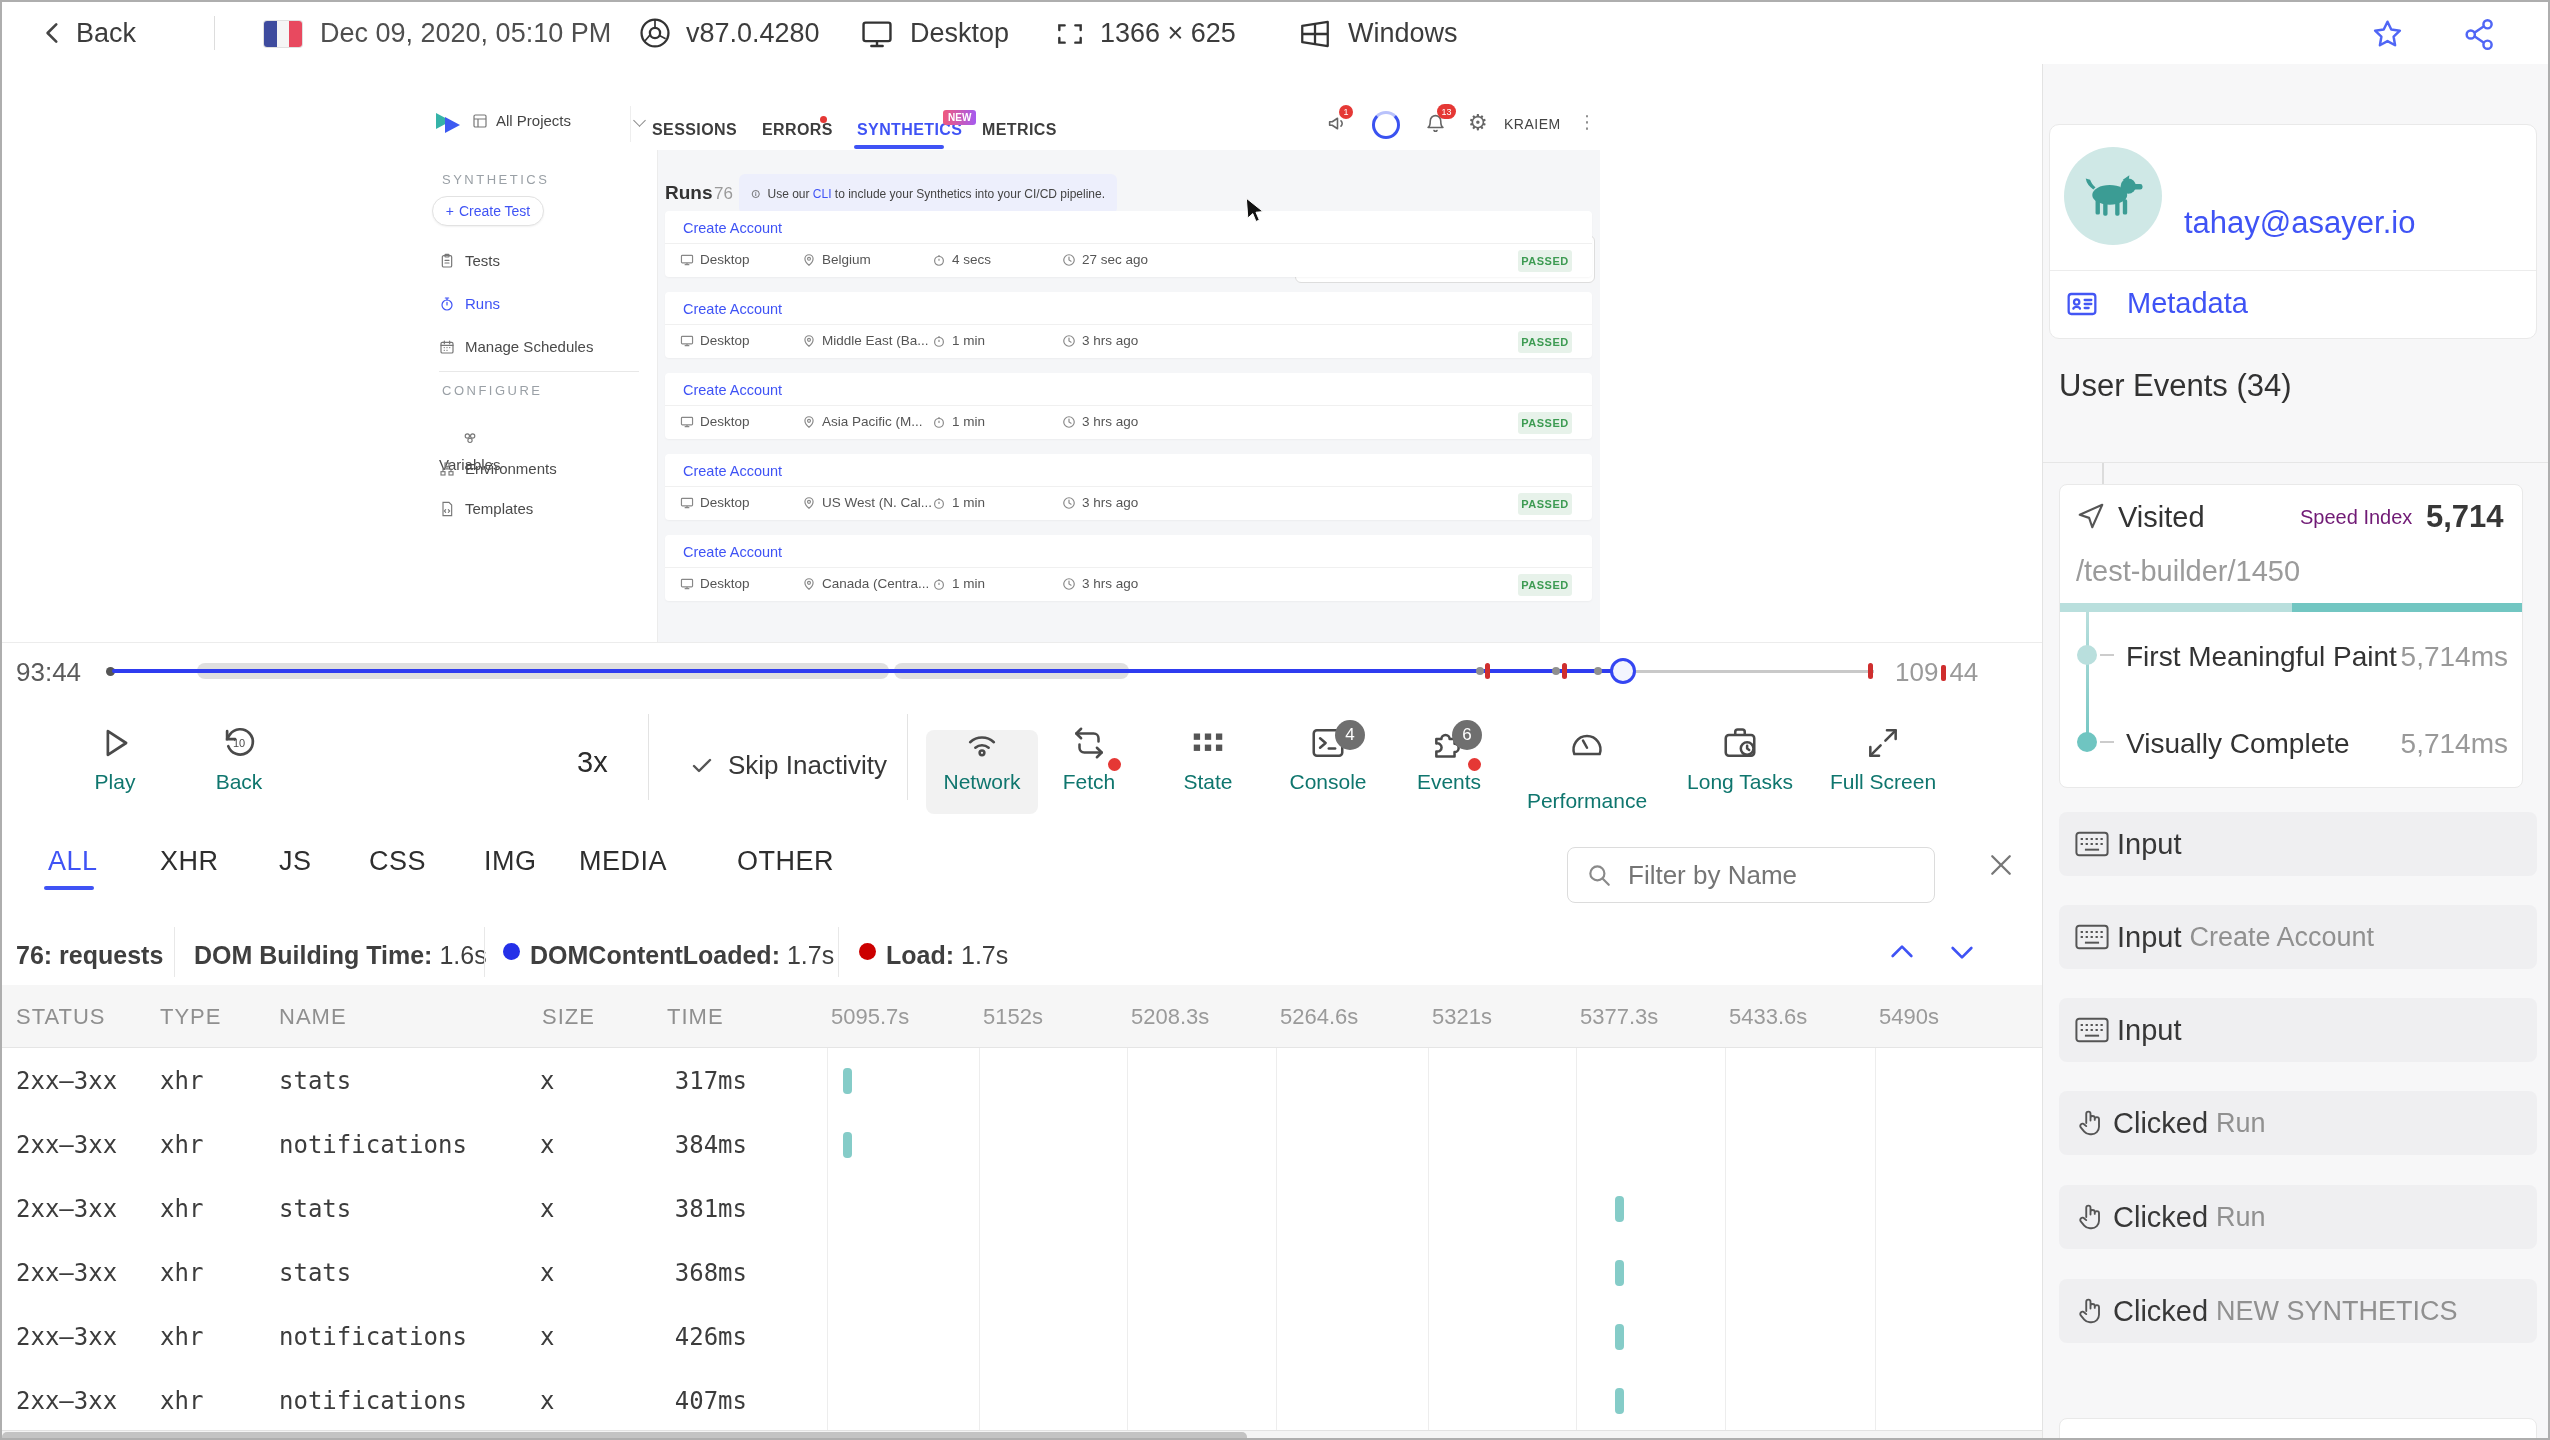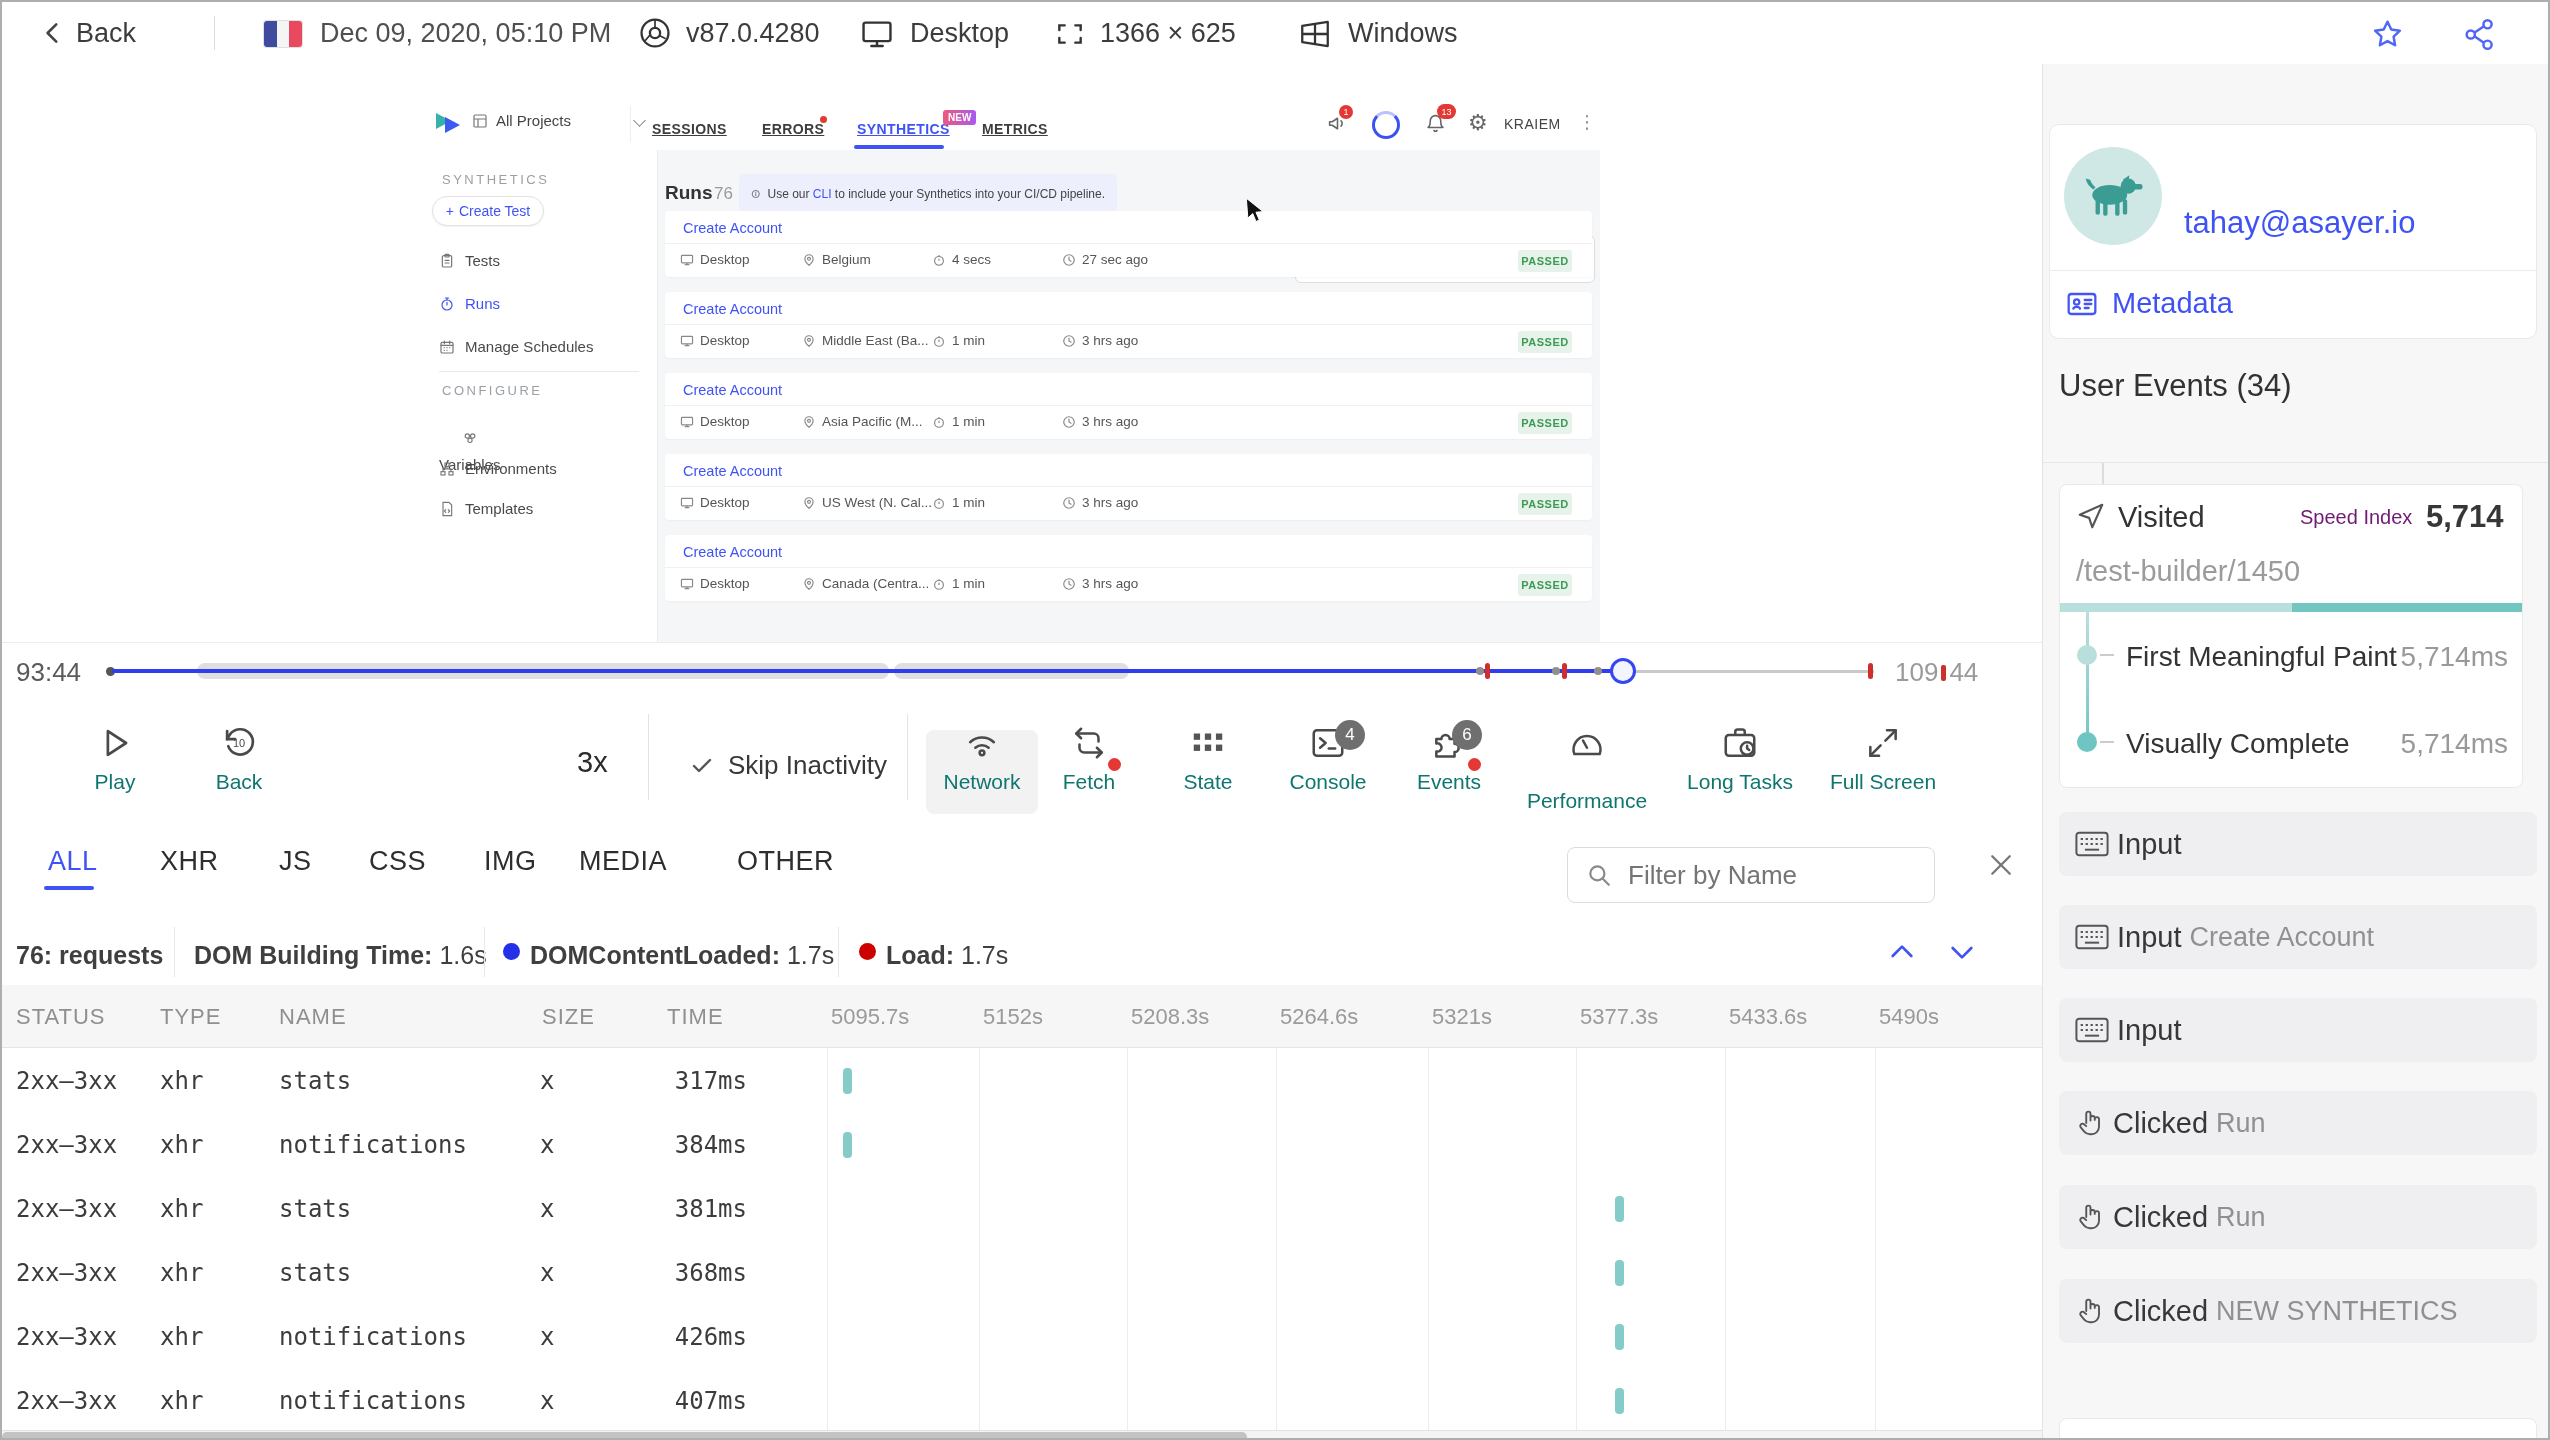--- a/index.html
+++ b/index.html
@@ -10,21 +10,21 @@
   
   .topbar{position:absolute;left:0;top:0;width:2550px;height:62px;background:#fff;border-bottom:1px solid #e6e6e6;}
   .tb-txt{position:absolute;top:16px;font-size:27px;color:#3c3c3c;white-space:nowrap;}
   .vdiv{position:absolute;width:1px;background:#ddd;}
   .flag{position:absolute;left:262px;top:19px;width:38px;height:26px;border-radius:3px;
     background:linear-gradient(90deg,#3e4b9e 0 33%,#f5f5f5 33% 66%,#e8495f 66% 100%);box-shadow:0 0 0 1px #e0e0e0;}
   
   .stage{position:absolute;left:0;top:62px;width:2040px;height:578px;background:#fff;}
   .app{position:absolute;left:420px;top:33px;width:1178px;height:545px;overflow:hidden;background:#fff;}
   .app-header{position:absolute;left:0;top:0;width:1178px;height:53px;background:#fff;border-bottom:1px solid #ececec;}
-  .app-nav{position:absolute;top:24px;font-size:14px;letter-spacing:.4px;color:#3d3d3d;font-weight:bold;white-space:nowrap;text-decoration:underline;}
+  .app-nav{position:absolute;top:24px;font-size:16px;letter-spacing:.4px;color:#3d3d3d;font-weight:bold;white-space:nowrap;}
   .app-body{position:absolute;left:0;top:53px;width:1178px;height:492px;background:#f5f6f8;}
   .app-side{position:absolute;left:0;top:0;width:235px;height:492px;background:#fff;border-right:1px solid #ececec;}
   .side-sec{position:absolute;left:20px;font-size:13px;letter-spacing:2.5px;color:#9aa0a6;}
   .side-item{position:absolute;left:17px;display:flex;align-items:center;gap:10px;font-size:15px;color:#4a4a4a;}
   .pill{position:absolute;left:10px;top:46px;width:110px;height:28px;border:1px solid #e2e2e2;border-radius:15px;
     background:#fff;box-shadow:0 1px 2px rgba(0,0,0,.06);display:flex;align-items:center;justify-content:center;
     gap:5px;font-size:14px;color:#3f53f5;}
   .run-card{position:absolute;left:243px;width:927px;height:66px;background:#fff;border-radius:4px;box-shadow:0 1px 2px rgba(0,0,0,.04);}
   .run-name{position:absolute;left:18px;top:9px;font-size:14.5px;color:#3f53f5;}
   .run-div{position:absolute;left:0;top:32px;width:100%;height:1px;background:#f0f0f0;}
@@ -711,21 +711,21 @@
           <polygon points="37,7 43,3 42,10"></polygon>
           <rect x="12" y="25" width="4" height="14" rx="1.5"></rect>
           <rect x="19" y="27" width="4" height="13" rx="1.5"></rect>
           <rect x="30" y="27" width="4" height="13" rx="1.5"></rect>
           <rect x="37" y="25" width="4" height="14" rx="1.5"></rect>
           <path d="M10 16 Q4 12 3 6 L7 7 Q9 12 12 14 Z"></path>
         </svg>
       </div>
       <div class="abs" style="left:134px;top:98px;transform:translateY(-50%);font-size:31px;color:#3f53f5;">tahay@asayer.io</div>
       <div class="abs" style="left:0;top:145px;width:100%;height:1px;background:#ececec;"></div>
-      <div class="abs" style="left:16px;top:162px;display:flex;align-items:center;gap:14px;">
+      <div class="abs" style="left:16px;top:162px;display:flex;align-items:center;gap:29px;">
         <svg width="32" height="32" viewBox="0 0 24 24" fill="none" stroke="#4356f4" stroke-width="1.7">
             <rect x="2" y="4.5" width="20" height="15" rx="2"></rect>
             <circle cx="8" cy="10.5" r="2"></circle>
             <path d="M5.5 15.5c.5-1.8 4.5-1.8 5 0 M14 9h5 M14 12h5 M14 15h3" stroke-linecap="round"></path>
           </svg>
         <span style="font-size:29px;color:#3f53f5;">Metadata</span>
       </div>
     </div>
 
     <div class="abs" style="left:16px;top:304px;font-size:31px;color:#323232;">User Events (34)</div>

